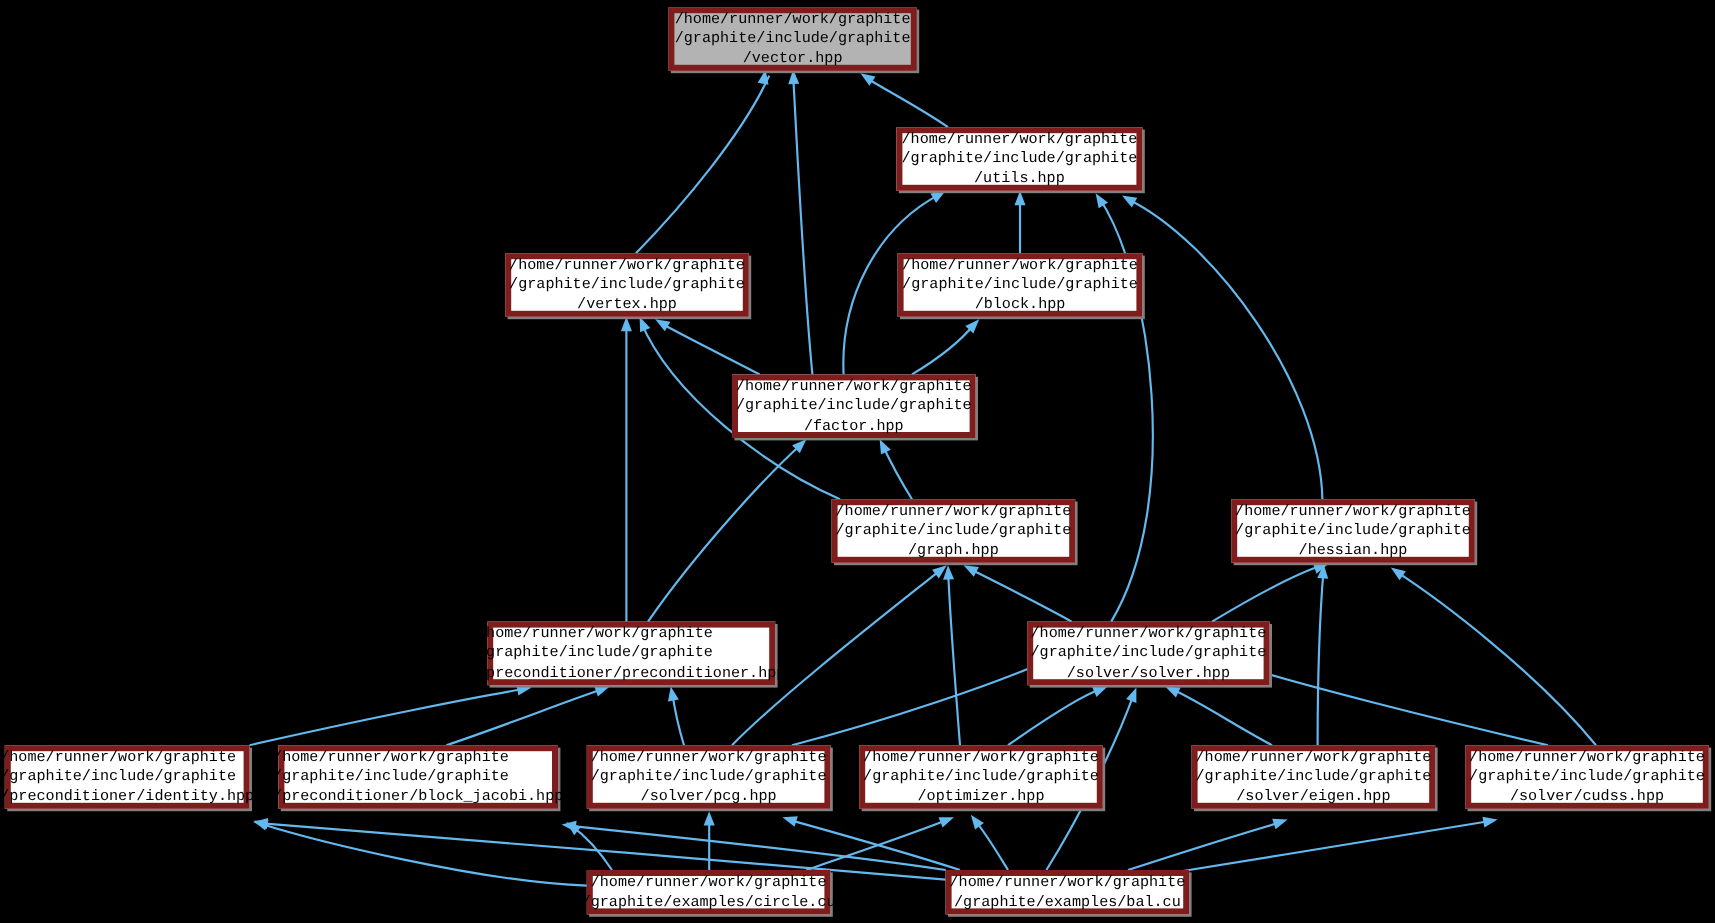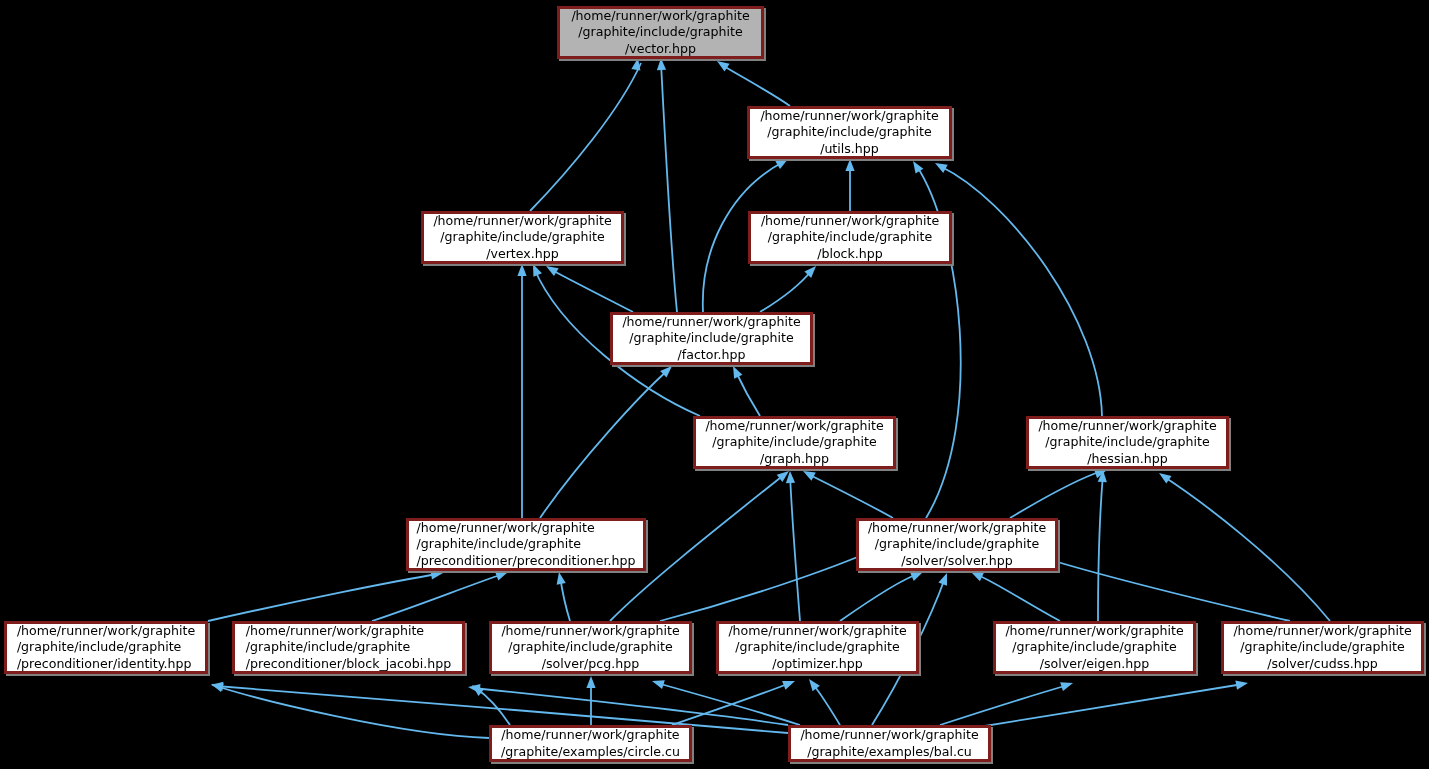--- a/index.html
+++ b/index.html
@@ -1,23 +1,23 @@
 <!DOCTYPE html>
 <html><head>
 <meta charset="utf-8">
 <style>
   html,body{margin:0;padding:0;background:#000;}
   #canvas{position:relative;width:1429px;height:769px;background:#000;overflow:hidden;
           font-family:"DejaVu Sans","Liberation Sans",sans-serif;}
   svg.edges{position:absolute;left:0;top:0;width:1429px;height:769px;}
   .node{position:absolute;box-sizing:border-box;background:#ffffff;
-        border:3px solid #7f1d1d;
+        border:5px solid #7f1d1d;
         box-shadow:2px 2px 0 0 #808080;
         color:#000;font-size:12.6px;line-height:16.2px;
-        display:flex;align-items:center;justify-content:center;}
+        display:flex;align-items:center;justify-content:center;font-family:Liberation Mono, monospace;}
   .node .lbl{display:block;text-align:center;white-space:pre;padding:0 2px;}
   .node.root{background:#b3b3b3;}
   .node.leftal .lbl{text-align:left;}
 </style>
 </head>
 <body>
 
 <div id="canvas">
   <svg class="edges" id="edge-svg" viewBox="0 0 1429 769">
       <path d="M 530 211 C 570 170 620 110 641 63" fill="none" stroke="#63b8ee" stroke-width="1.8"></path>

